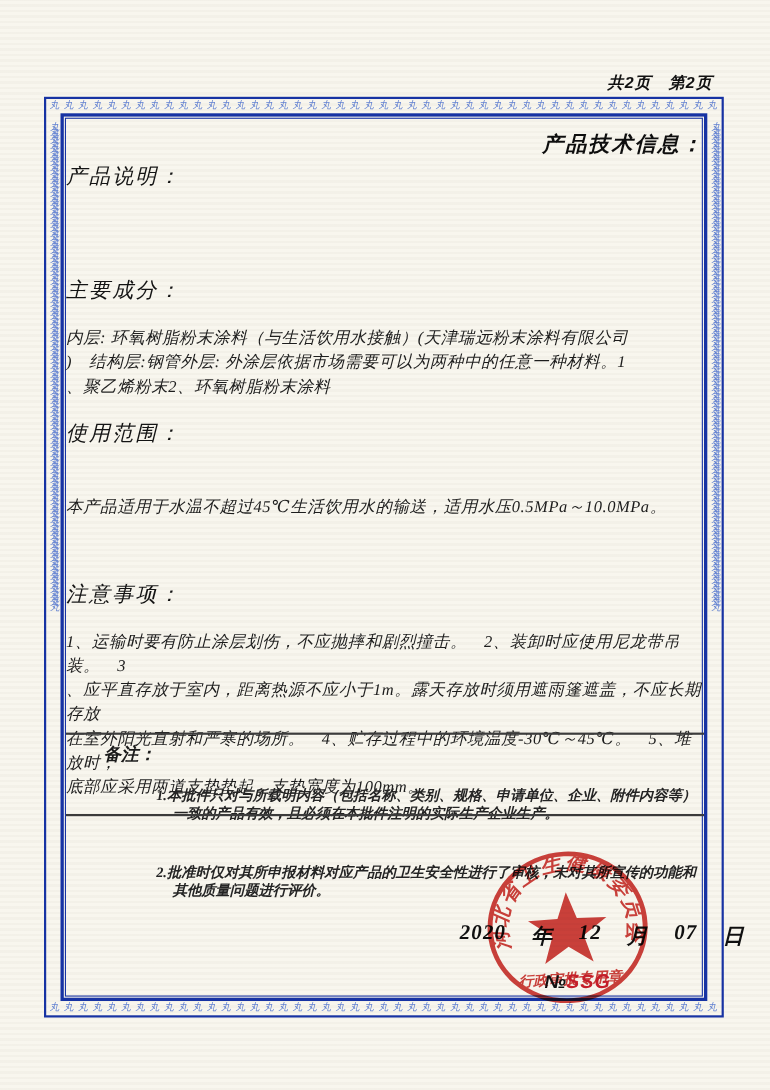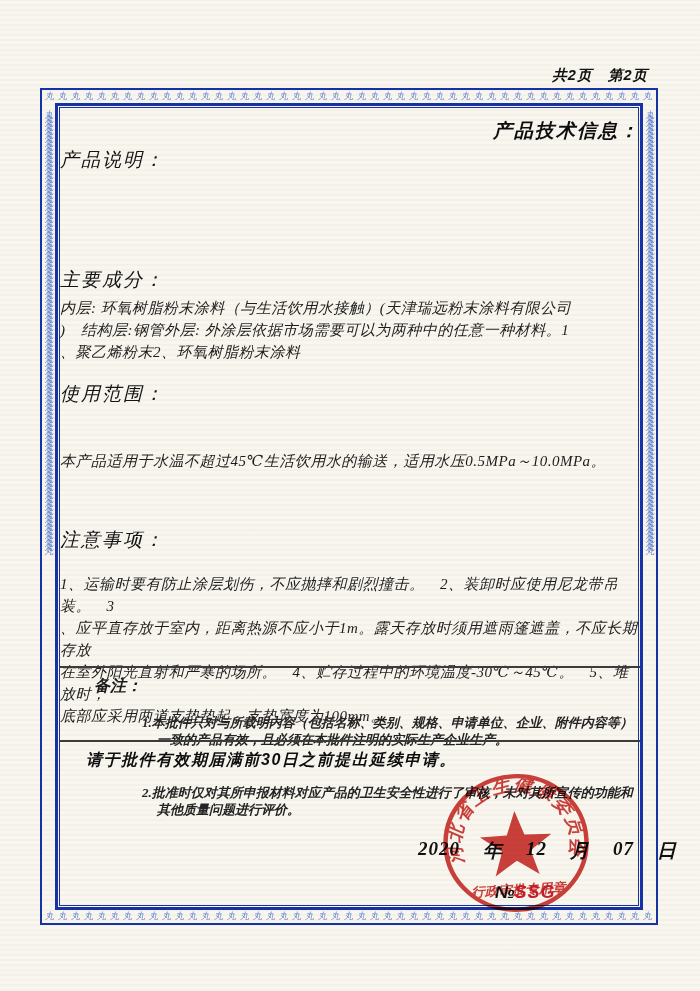--- a/index.html
+++ b/index.html
@@ -87,21 +87,21 @@
     <div class="band band-right">丸丸丸丸丸丸丸丸丸丸丸丸丸丸丸丸丸丸丸丸丸丸丸丸丸丸丸丸丸丸丸丸丸丸丸丸丸丸丸丸丸丸丸丸丸丸丸丸丸丸丸丸丸丸丸丸丸丸丸丸丸丸丸丸丸丸丸丸丸丸丸丸丸丸丸丸丸丸丸丸丸丸丸丸丸丸丸丸丸丸丸丸丸丸丸丸丸丸丸丸丸丸丸丸丸丸丸丸丸丸</div>
     <div class="inner">
       <div class="inner2"></div>
     </div>
   </div>
 
   <div class="block doc-title" style="top:118px">产品技术信息：</div>
 
   <div class="block heading" style="top:147px">产品说明：</div>
 
-  <div class="block heading" style="top:267px">主要成分：</div>
+  <div class="block heading" style="top:251px">主要成分：</div>
   <div class="block body-text" style="top:297px">内层: 环氧树脂粉末涂料（与生活饮用水接触）(天津瑞远粉末涂料有限公司
 )　结构层:钢管外层: 外涂层依据市场需要可以为两种中的任意一种材料。1
 、聚乙烯粉末2、环氧树脂粉末涂料</div>
 
   <div class="block heading" style="top:381px">使用范围：</div>
   <div class="block body-text" style="top:450px">本产品适用于水温不超过45℃生活饮用水的输送，适用水压0.5MPa～10.0MPa。</div>
 
   <div class="block heading" style="top:527px">注意事项：</div>
   <div class="block body-text" style="top:573px">1、运输时要有防止涂层划伤，不应抛摔和剧烈撞击。　2、装卸时应使用尼龙带吊装。　3
 、应平直存放于室内，距离热源不应小于1m。露天存放时须用遮雨篷遮盖，不应长期存放
@@ -113,21 +113,20 @@
   <div class="block remarks" style="top:676px">
     <span class="remarks-label">备注：</span>
     <div class="remarks-items">
       <div class="remark-item">1.本批件只对与所载明内容（包括名称、类别、规格、申请单位、企业、附件内容等）一致的产品有效，且必须在本批件注明的实际生产企业生产。</div>
       <div class="remark-item">2.批准时仅对其所申报材料对应产品的卫生安全性进行了审核，未对其所宣传的功能和其他质量问题进行评价。</div>
     </div>
   </div>
 
   <div class="block rule" style="top:740px"></div>
 
-  <div class="block renewal" style="top:750px">请于批件有效期届满前30日之前提出延续申请。</div>
 
   <div class="date-line">
     <span>2020</span>
     <span>年</span>
     <span>12</span>
     <span>月</span>
     <span>07</span>
     <span>日</span>
   </div>
 

